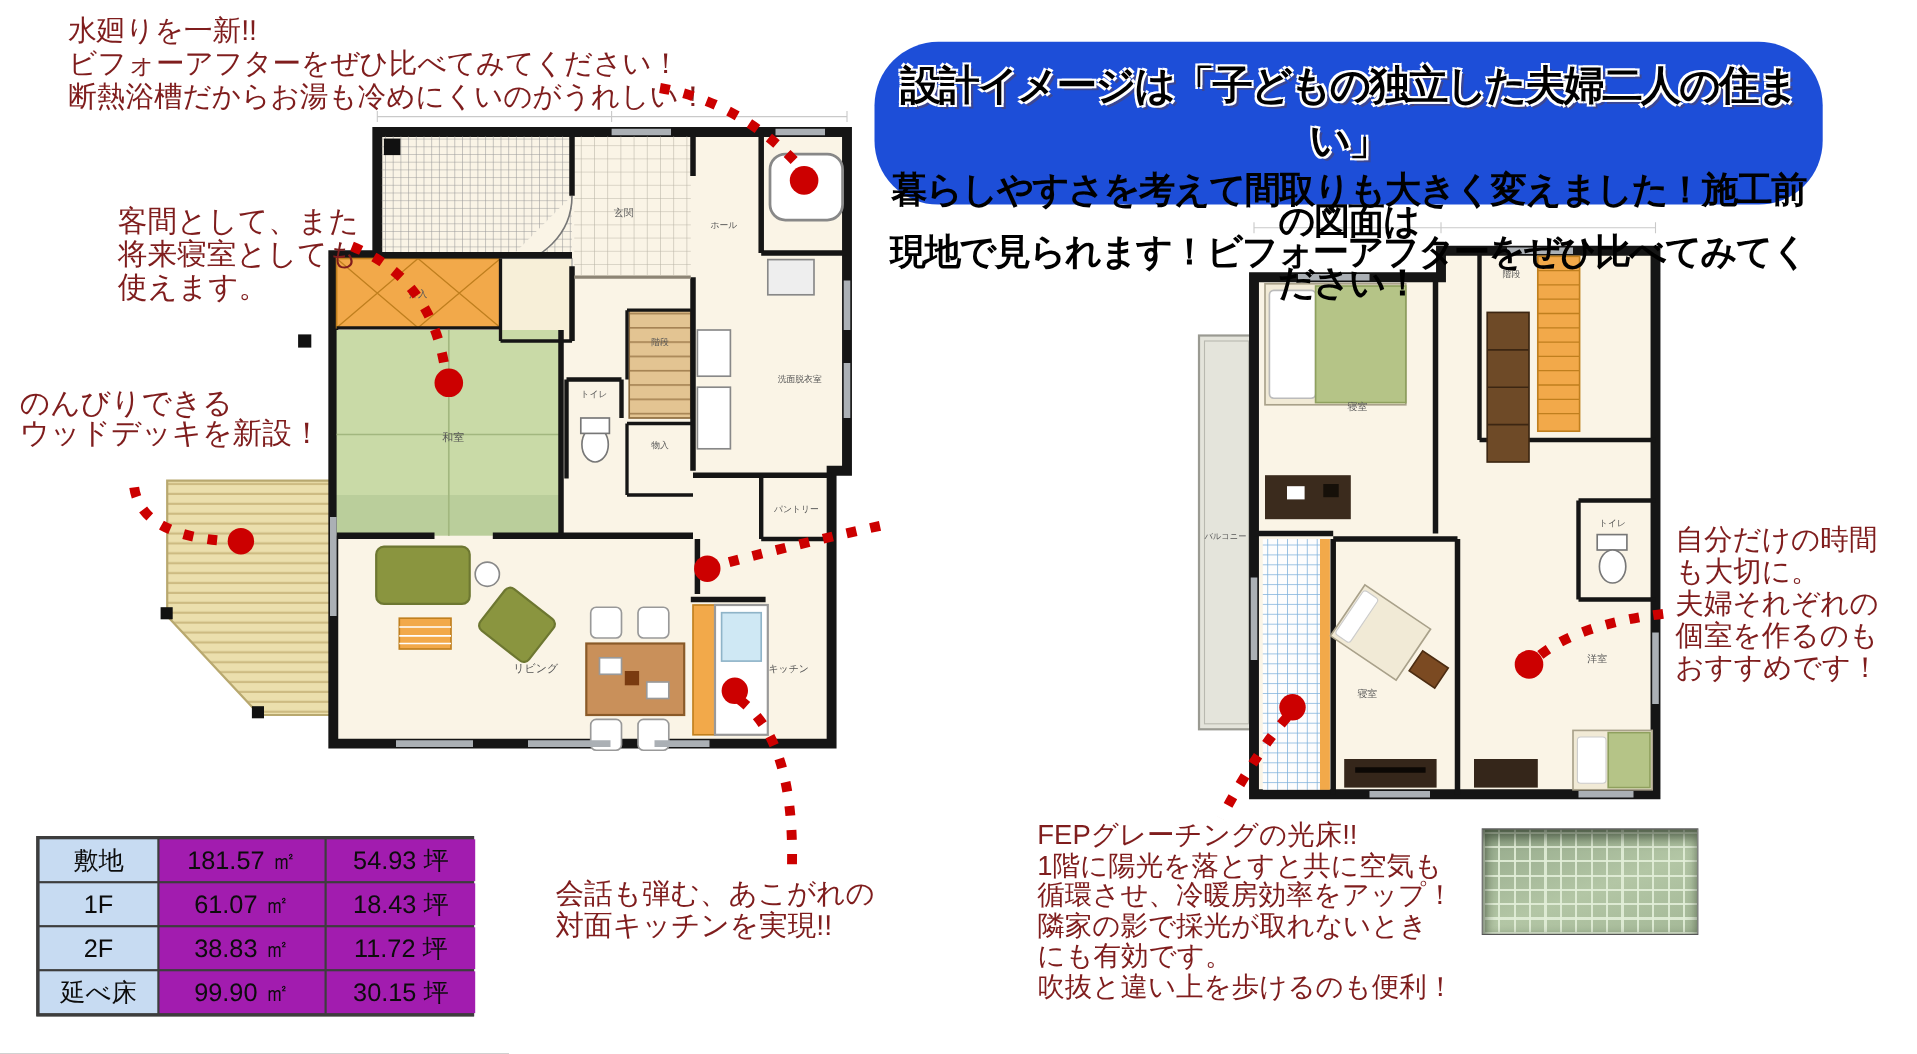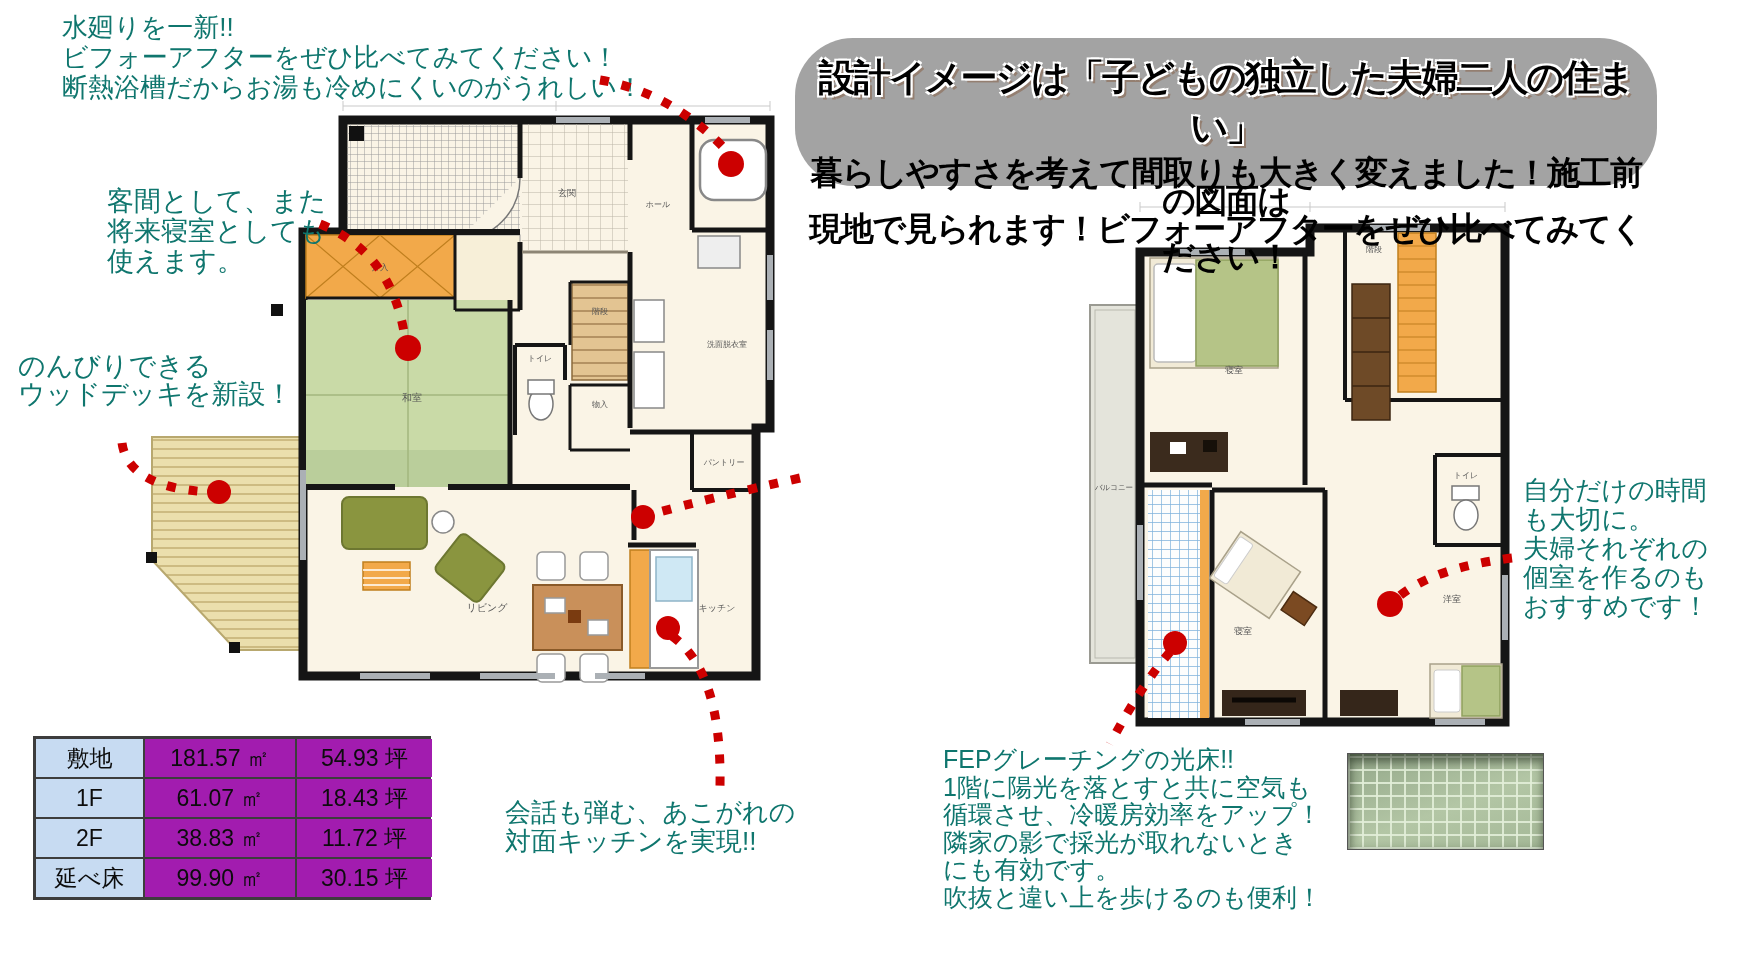--- a/index.html
+++ b/index.html
@@ -1,32 +1,32 @@
 <!DOCTYPE html>
 <html><head>
 <meta charset="utf-8">
 <style>
   html,body{margin:0;padding:0;background:#888;}
   #canvas{position:relative;width:1743px;height:958px;background:#ffffff;overflow:hidden;
           font-family:"Liberation Sans",sans-serif;color:#0c0c0c;}
-  .ann{position:absolute;white-space:nowrap;font-weight:500;color:#0f766e;}
+  .ann{position:absolute;white-space:nowrap;font-weight:500;color:#7f1d1d;}
   .ann div{white-space:nowrap;}
   #ann-unitbath{left:62px;top:12px;font-size:26px;line-height:30px;}
   #ann-guestroom{left:107px;top:186px;font-size:27px;line-height:30px;}
   #ann-wooddeck{left:18px;top:352px;font-size:27px;line-height:28px;}
   #ann-wall{left:805px;top:246px;font-size:25px;line-height:29px;}
   #ann-kitchen{left:505px;top:798px;font-size:26px;line-height:29px;}
   #ann-private{left:1523px;top:476px;font-size:26px;line-height:29px;}
   #ann-fep{left:943px;top:746px;font-size:25px;line-height:27.5px;}
-  #banner{position:absolute;left:795px;top:38px;width:862px;height:148px;background:#a3a3a3;
+  #banner{position:absolute;left:795px;top:38px;width:862px;height:148px;background:#1d4ed8;
           border-radius:58px;text-align:center;}
   #banner .title{margin-top:15px;font-size:37px;font-weight:900;letter-spacing:-2px;color:#000;
      text-shadow:2px 2px 0 #fff,-2px -2px 0 #fff,2px -2px 0 #fff,-2px 2px 0 #fff,4px 4px 0 rgba(120,60,20,.35);}
   #banner .sub{margin-top:6px;font-size:33px;font-weight:bold;line-height:28px;letter-spacing:-1.5px;color:#000;}
-  #area-table{position:absolute;left:33px;top:736px;width:392px;height:158px;
+  #area-table{position:absolute;left:33px;top:760px;width:392px;height:158px;
      display:grid;grid-template-columns:107px 150px 135px;grid-template-rows:repeat(4,1fr);
      border:3px solid #3d3d3d;background:#3d3d3d;grid-gap:2px;font-size:23px;}
   #area-table .cell{background:#a21caf;display:flex;align-items:center;justify-content:center;}
   #area-table .lbl{background:#C7DBF2;}
   #fep-photo{position:absolute;left:1347px;top:753px;width:195px;height:95px;border:1px solid #555;
      background:
        repeating-linear-gradient(90deg,rgba(226,238,216,.9) 0 2px,transparent 2px 14px),
        repeating-linear-gradient(0deg,rgba(226,238,216,.9) 0 2px,transparent 2px 13px),
        linear-gradient(160deg,#93a789,#b3c6a5 55%,#a4b897);
      box-shadow:inset 0 8px 10px rgba(20,30,15,.5), inset 4px 0 8px rgba(20,30,15,.25);}

